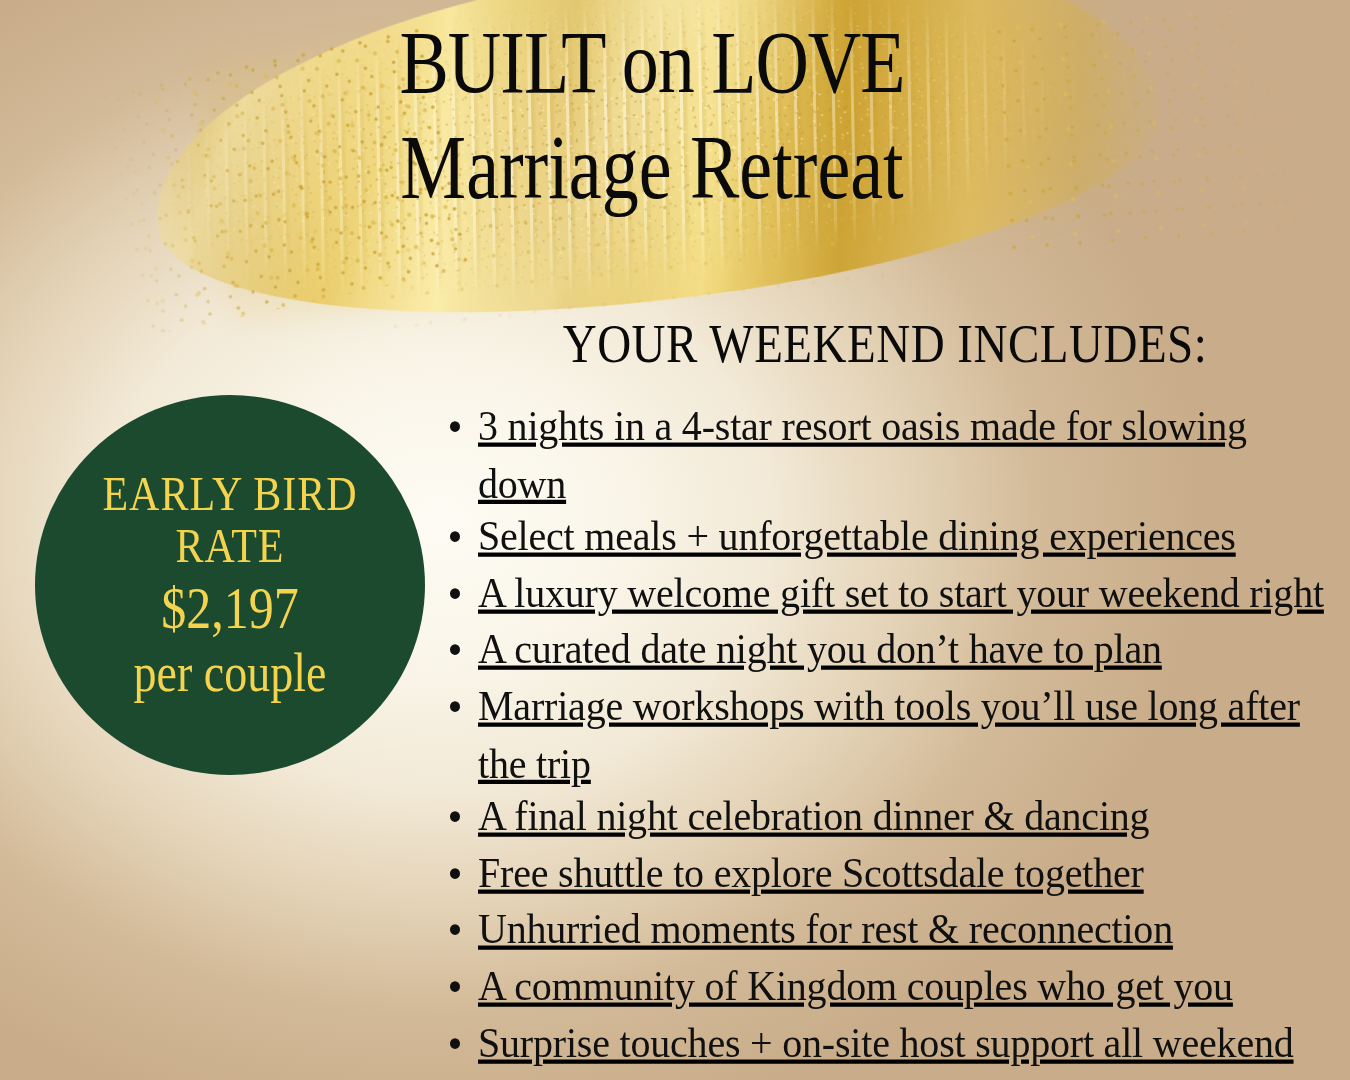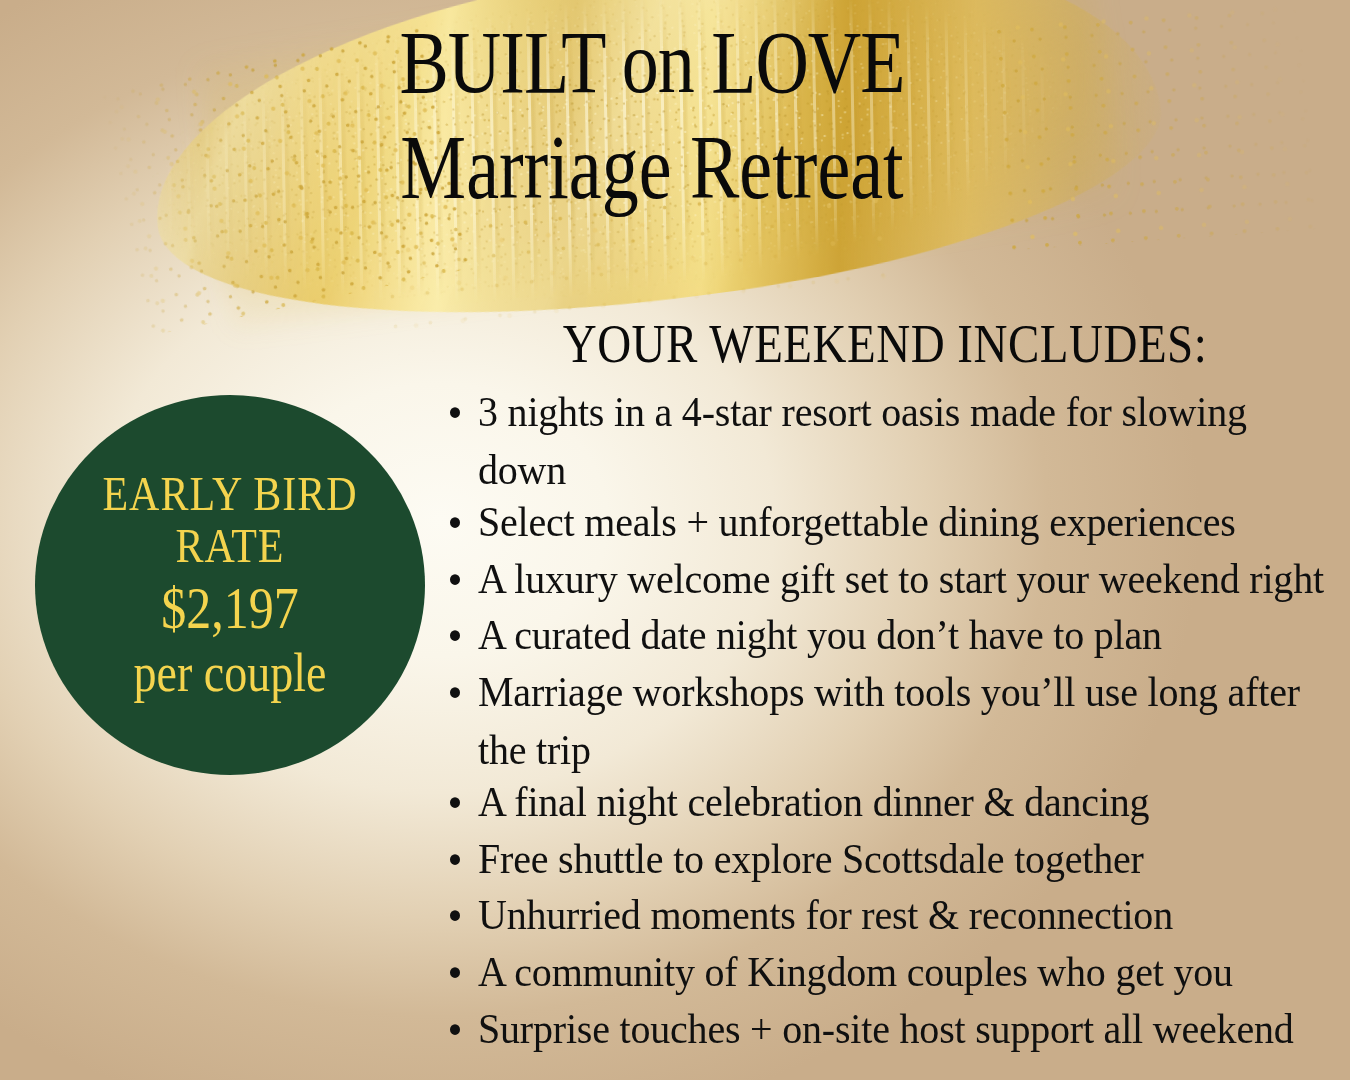--- a/index.html
+++ b/index.html
@@ -243,22 +243,23 @@
     letter-spacing: 0.5px;
     color: #0a0a0a;
     text-align: center;
     white-space: nowrap;
     transform: scaleY(1.16);
     transform-origin: center top;
   }
 
   .bullet-list {
     list-style: none;
-    margin: 18px 0 0 0;
+    margin: 32px 0 0 0;
     padding: 0;
+    text-decoration: underline;
   }
 
   .bullet-item {
     position: relative;
     padding-left: 48px;
     font-family: "Liberation Serif", serif;
     font-size: 40px;
     line-height: 1.34;
     color: #101010;
     margin-bottom: 3px;

